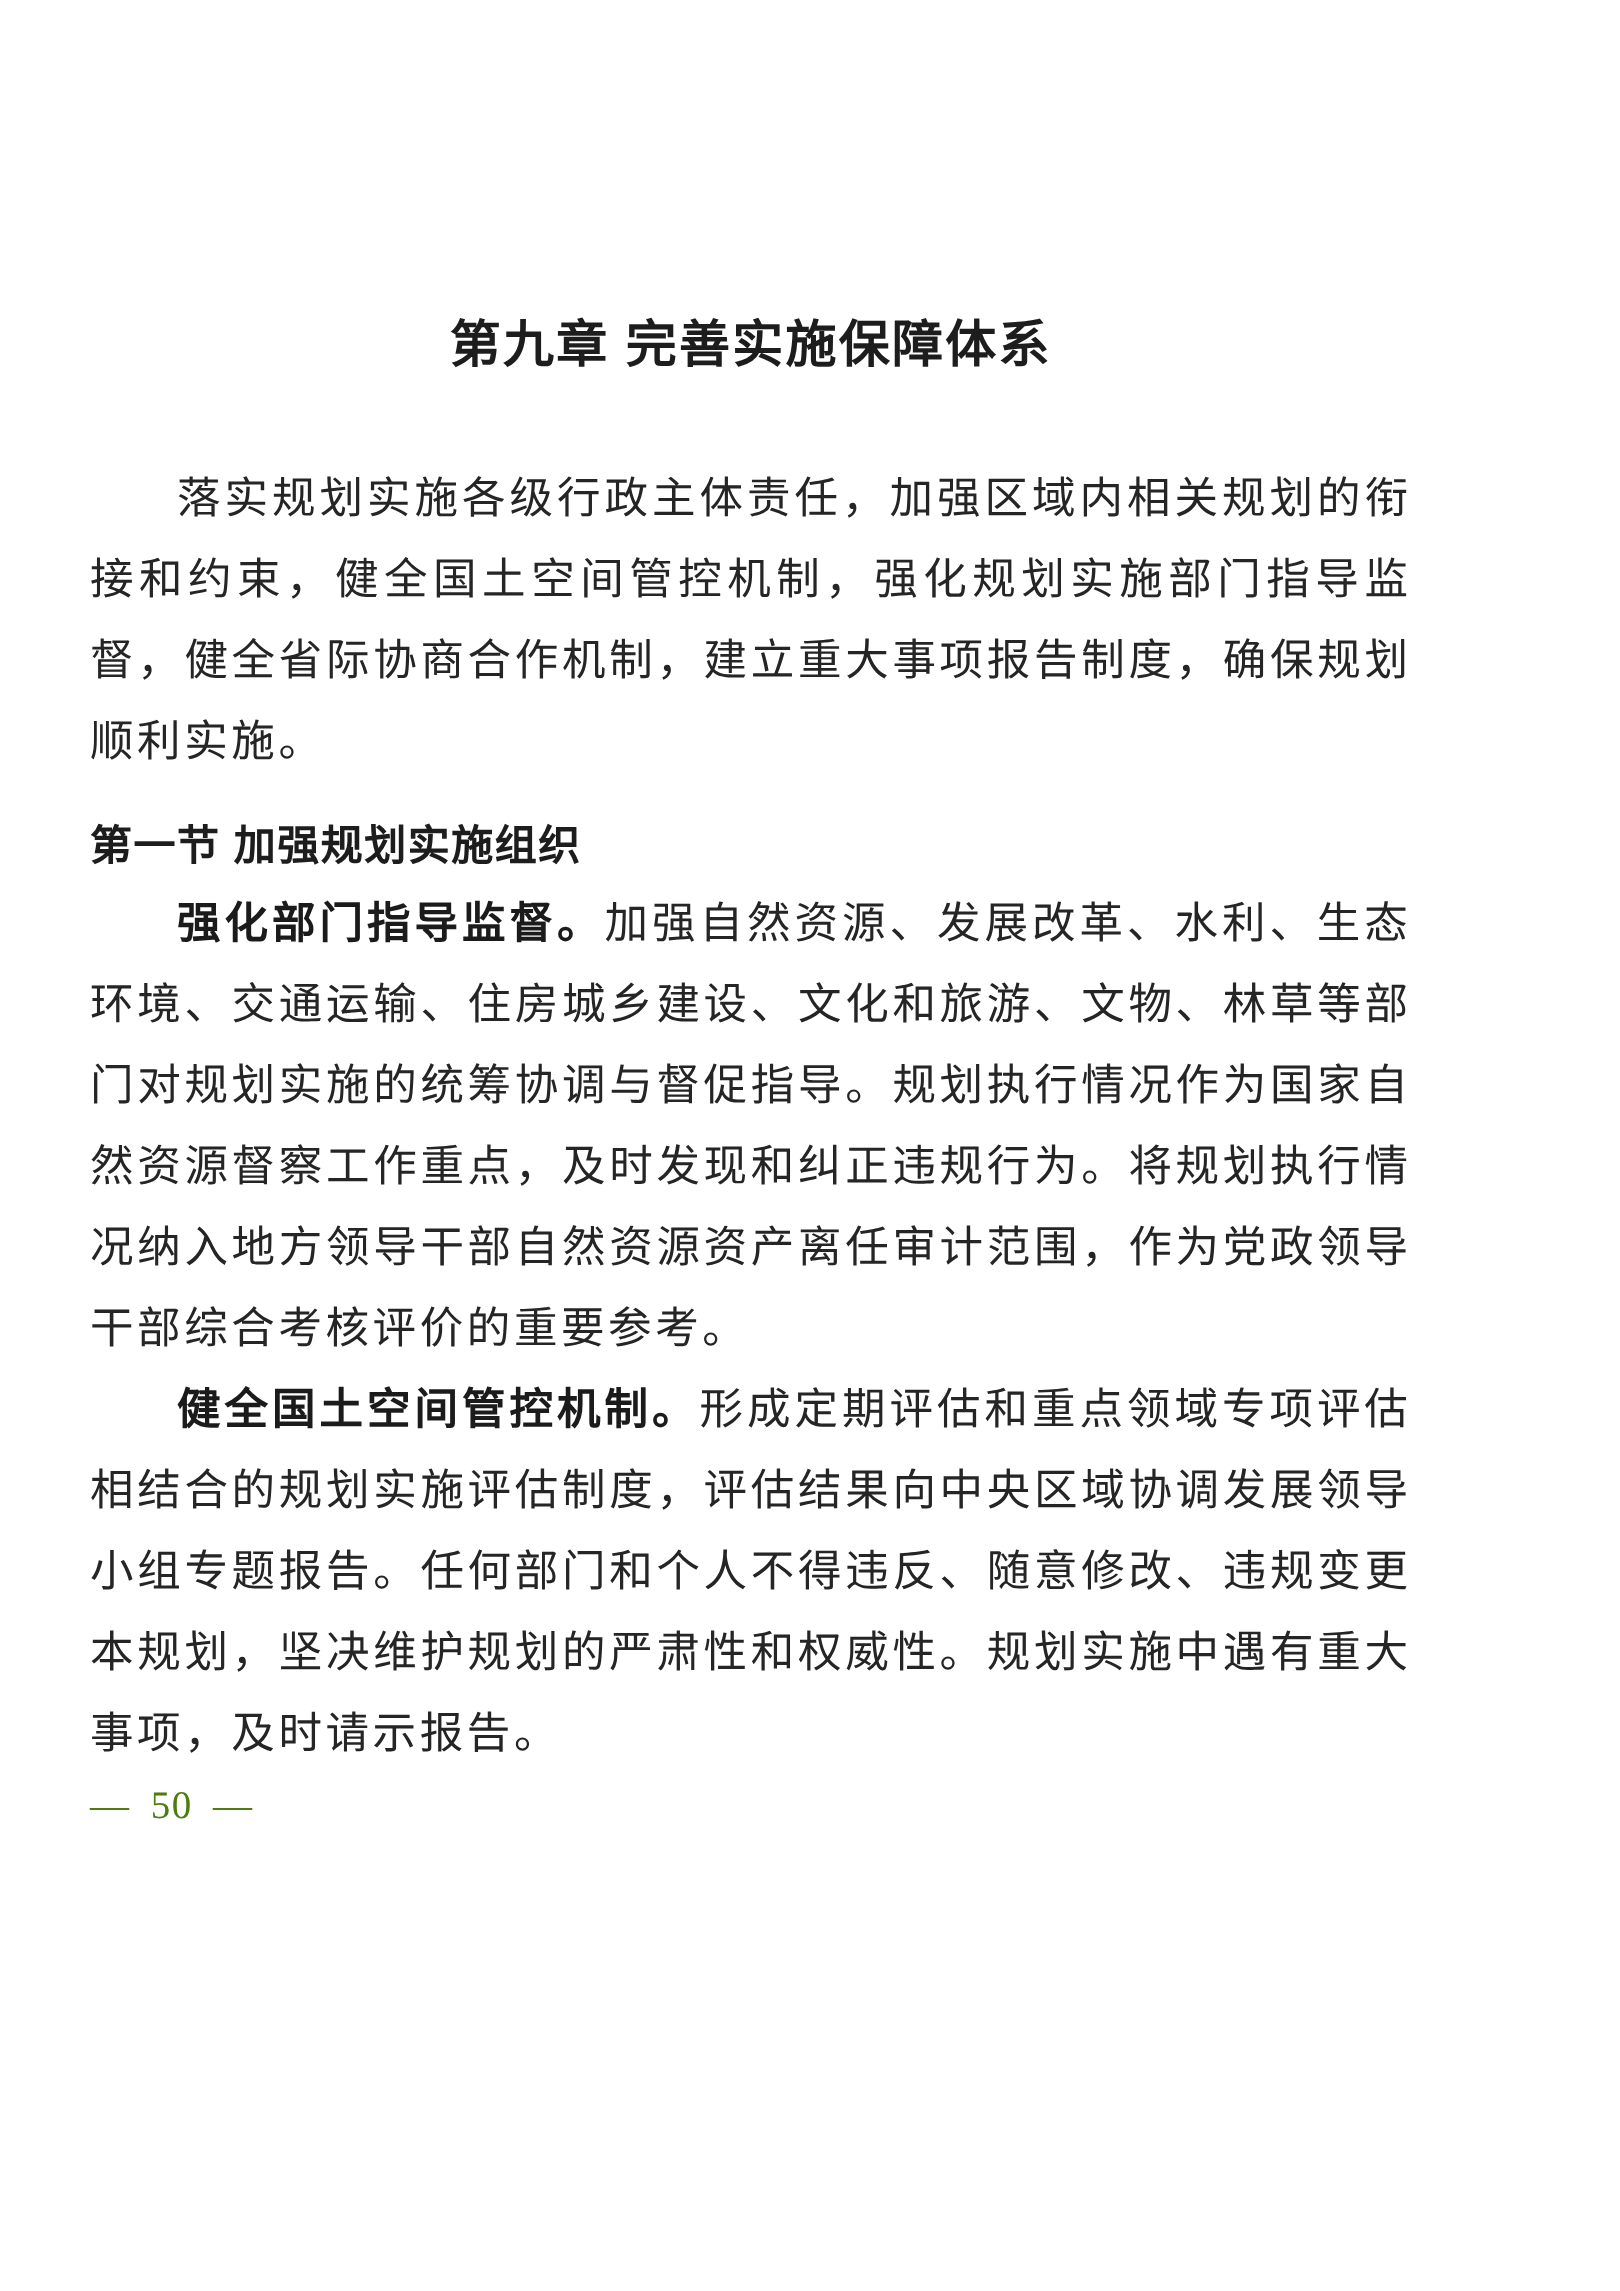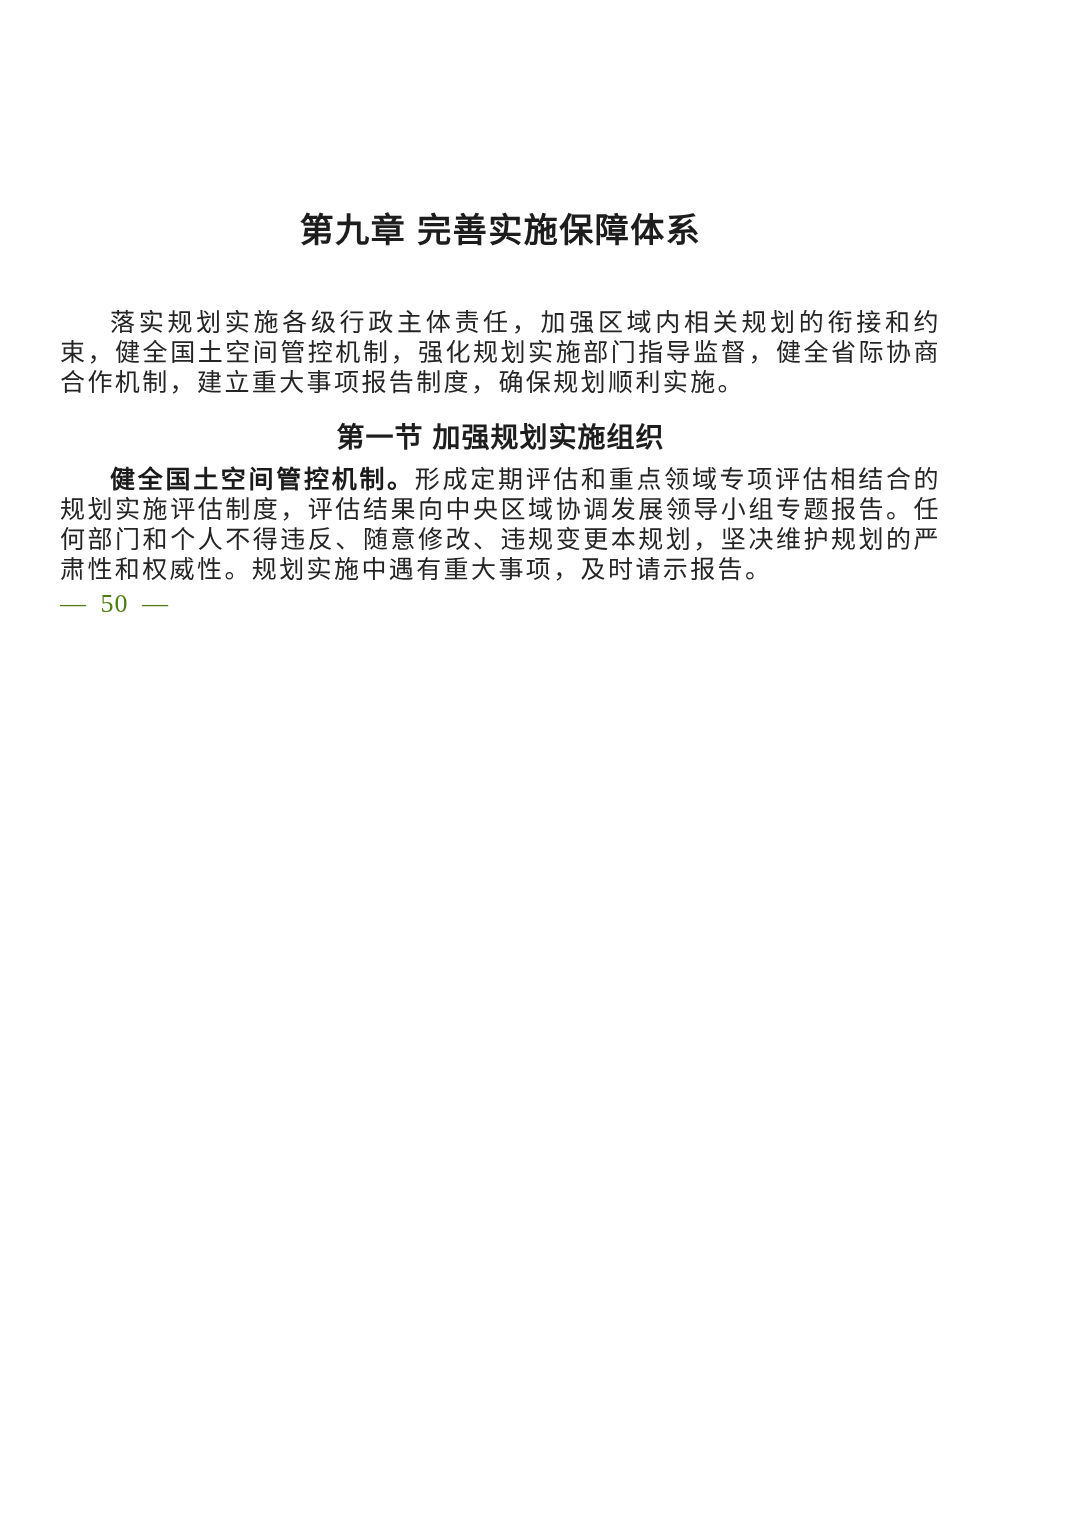--- a/index.html
+++ b/index.html
@@ -24,44 +24,43 @@
     font-family: "Liberation Sans", "DejaVu Sans", sans-serif;
     font-weight: 700;
     font-size: 34px;
     line-height: 44px;
     letter-spacing: 1.5px;
     text-align: center;
     margin: 0;
     color: #1d1d1d;
   }
   .body-para {
-    font-family: Liberation Serif, serif;
-    font-size: 25px;
-    line-height: 30px;
+    font-family: Liberation Mono, monospace;
+    font-size: 29px;
+    line-height: 54px;
     letter-spacing: 2.4px;
     text-align: justify;
     text-justify: inter-ideograph;
     text-indent: 2em;
     margin: 0;
     color: #252525;
   }
   .body-para.first {
     margin-top: 56px;
   }
   .lead {
     font-weight: 700;
     color: #1b1b1b;
   }
   .section-title {
     font-family: "Liberation Sans", "DejaVu Sans", sans-serif;
     font-weight: 700;
     font-size: 28px;
     line-height: 55px;
     letter-spacing: 1px;
-    text-align: center;
     margin: 12px 0 0 0;
     color: #1d1d1d;
   }
   .page-footer {
     font-family: "Liberation Serif", "DejaVu Serif", serif;
     font-size: 26px;
     line-height: 30px;
     letter-spacing: 1px;
     word-spacing: 6px;
     margin-top: 4px;
@@ -74,18 +73,19 @@
 
 <div class="page">
 
   <h1 class="chapter-title">第九章 完善实施保障体系</h1>
 
   <p class="body-para first"><span>落实规划实施各级行政主体责任，加强区域内相关规划的衔接和约束，健全国土空间管控机制，强化规划实施部门指导监督，健全省际协商合作机制，建立重大事项报告制度，确保规划顺利实施。</span></p>
 
   <h2 class="section-title">第一节 加强规划实施组织</h2>
 
 
+  <p class="body-para"><span class="lead">强化部门指导监督。</span><span>加强自然资源、发展改革、水利、生态环境、交通运输、住房城乡建设、文化和旅游、文物、林草等部门对规划实施的统筹协调与督促指导。规划执行情况作为国家自然资源督察工作重点，及时发现和纠正违规行为。将规划执行情况纳入地方领导干部自然资源资产离任审计范围，作为党政领导干部综合考核评价的重要参考。</span></p>
 
   <p class="body-para"><span class="lead">健全国土空间管控机制。</span><span>形成定期评估和重点领域专项评估相结合的规划实施评估制度，评估结果向中央区域协调发展领导小组专题报告。任何部门和个人不得违反、随意修改、违规变更本规划，坚决维护规划的严肃性和权威性。规划实施中遇有重大事项，及时请示报告。</span></p>
 
   <div class="page-footer">— 50 —</div>
 
 </div>
 
 </body></html>

